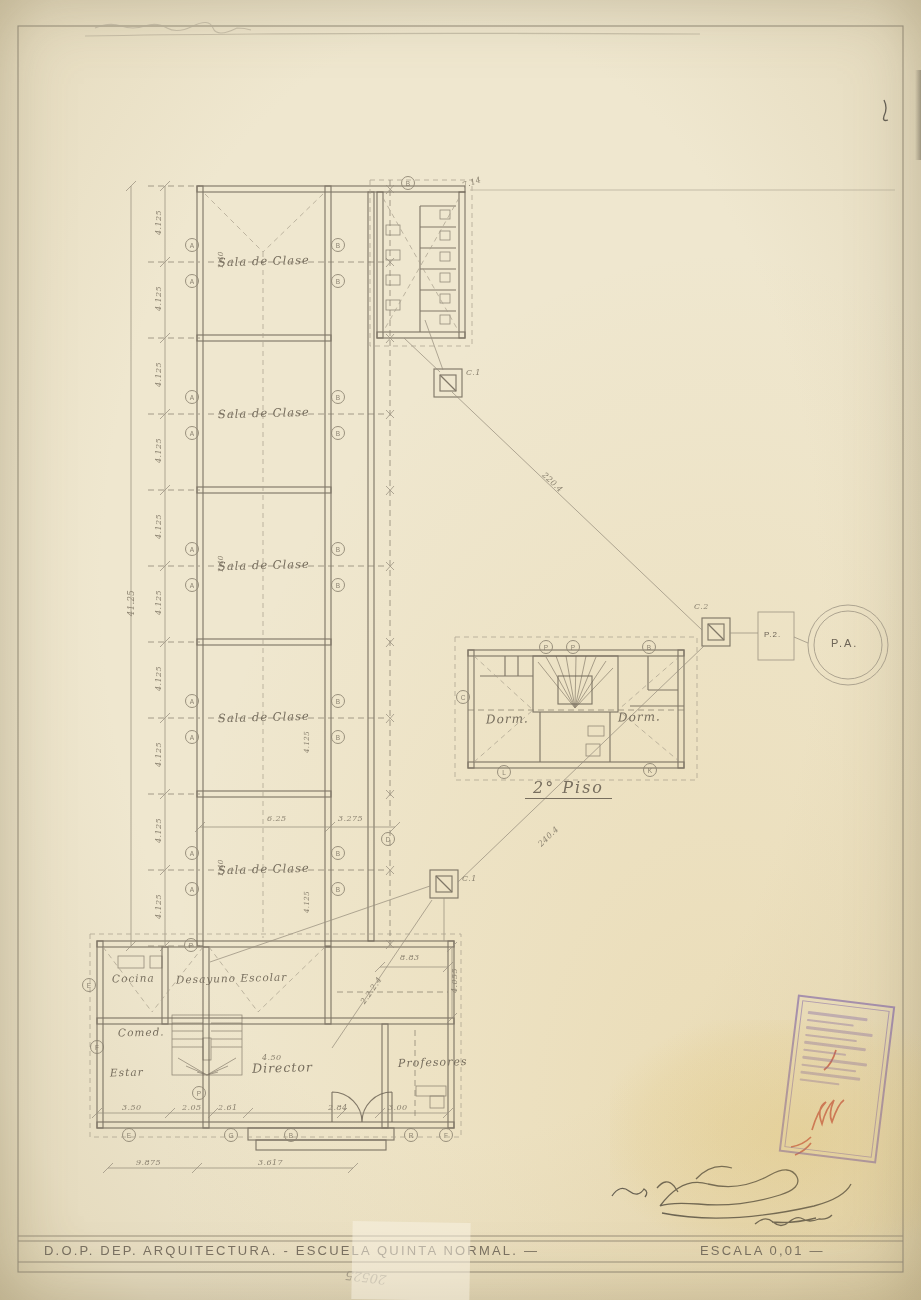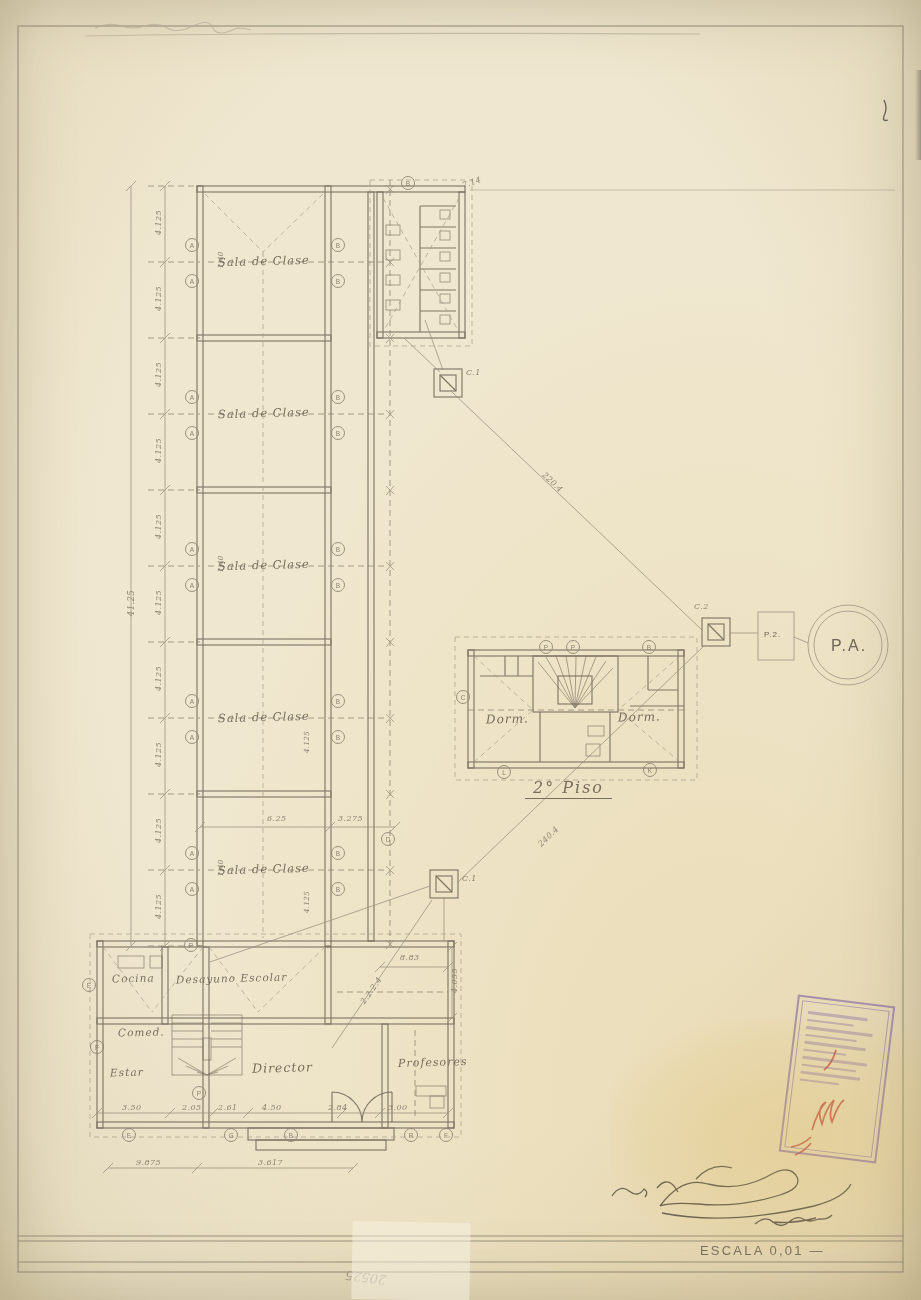--- a/index.html
+++ b/index.html
@@ -260,45 +260,46 @@
   <div class="hw rl" style="left:252px;top:1060px;font-size:12.5px">Director</div>
   <div class="hw rl" style="left:398px;top:1056px;font-size:11px">Profesores</div>
   <div class="hw rl" style="left:486px;top:712px;font-size:12px">Dorm.</div>
   <div class="hw rl" style="left:618px;top:710px;font-size:12px">Dorm.</div>
   <div class="hw" style="left:525px;top:778px;font-size:16px;letter-spacing:2px;border-bottom:1.2px solid #776e5e;padding:0 8px 1px 8px">2° Piso</div>
 
   <div class="hw dim" style="left:466px;top:368px">C.1</div>
   <div class="hw dim" style="left:462px;top:874px">C.1</div>
   <div class="hw dim" style="left:694px;top:602px">C.2</div>
   <div class="cap" style="left:764px;top:630px;font-size:8px;letter-spacing:1px">P.2.</div>
-  <div class="cap" style="left:831px;top:637px;font-size:16px;letter-spacing:2px">P.A.</div>
+  <div class="cap" style="left:831px;top:637px;font-size:11px;letter-spacing:2px">P.A.</div>
 
   <div class="hw dim dimv" style="left:118px;top:598px;font-size:8.5px">41.25</div>
   <div class="hw dim" style="left:267px;top:814px">6.25</div>
   <div class="hw dim" style="left:338px;top:814px">3.275</div>
   <div class="hw dim" style="left:400px;top:953px">8.83</div>
   <div class="hw dim dimv" style="left:442px;top:976px">4.055</div>
   <div class="hw dim" style="left:462px;top:178px;transform:rotate(-18deg)">7.14</div>
   <div class="hw dim" style="left:540px;top:478px;transform:rotate(43deg)">220.4</div>
   <div class="hw dim" style="left:536px;top:832px;transform:rotate(-44deg)">240.4</div>
   <div class="hw dim" style="left:356px;top:986px;transform:rotate(-55deg)">2.2.2.4</div>
   <div class="hw dim" style="left:122px;top:1103px">3.50</div>
   <div class="hw dim" style="left:182px;top:1103px">2.05</div>
   <div class="hw dim" style="left:218px;top:1103px">2.61</div>
-  <div class="hw dim" style="left:262px;top:1103px">4.50</div>
+  <div class="hw dim" style="left:262px;top:1053px">4.50</div>
   <div class="hw dim" style="left:328px;top:1103px">2.84</div>
   <div class="hw dim" style="left:388px;top:1103px">3.00</div>
   <div class="hw dim" style="left:136px;top:1158px">9.875</div>
   <div class="hw dim" style="left:258px;top:1158px">3.617</div>
   <div class="hw dim dimv" style="left:212px;top:256px;font-size:7px">1.40</div>
   <div class="hw dim dimv" style="left:212px;top:560px;font-size:7px">1.40</div>
   <div class="hw dim dimv" style="left:212px;top:864px;font-size:7px">1.40</div>
   <div class="hw dim dimv" style="left:296px;top:738px;font-size:7px">4.125</div>
   <div class="hw dim dimv" style="left:296px;top:898px;font-size:7px">4.125</div>
 
+  <div class="cap" style="left:44px;top:1243px;font-size:13px;letter-spacing:2.2px;opacity:.9">D.O.P.  DEP.  ARQUITECTURA. - ESCUELA  QUINTA  NORMAL.  —</div>
   <div class="cap" style="left:700px;top:1243px;font-size:13px;letter-spacing:2.2px;opacity:.9">ESCALA  0,01 —</div>
   <div class="hw" style="left:345px;top:1270px;font-size:13px;color:#978e7b;transform:rotate(187deg);opacity:.8">20525</div>
 
   <div class="stamp">
     <div class="inner">
       <div class="srow" style="width:70%;margin-top:9px"></div>
       <div class="srow" style="width:55%"></div>
       <div class="srow" style="width:78%"></div>
       <div class="srow" style="width:60%"></div>
       <div class="srow" style="width:72%"></div>

